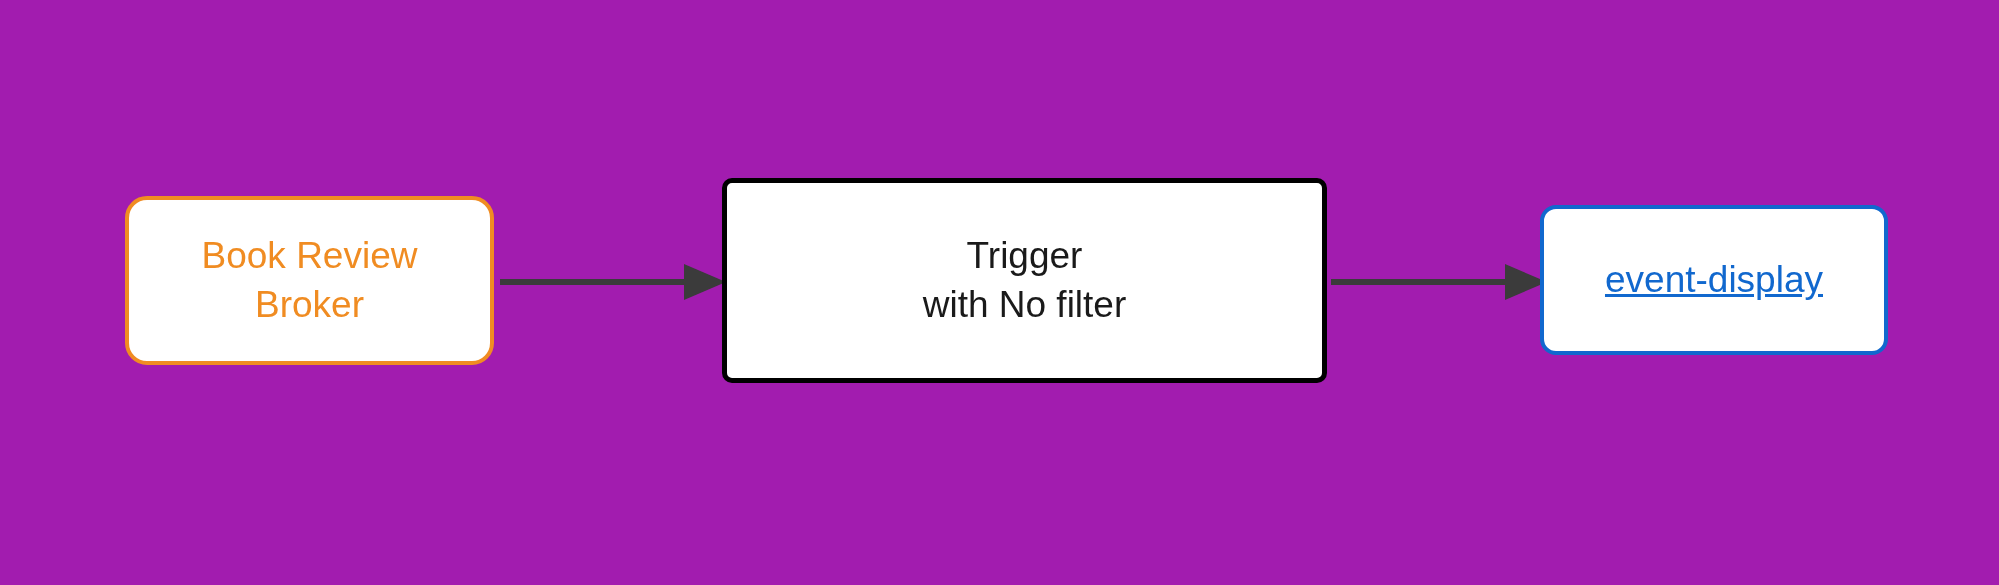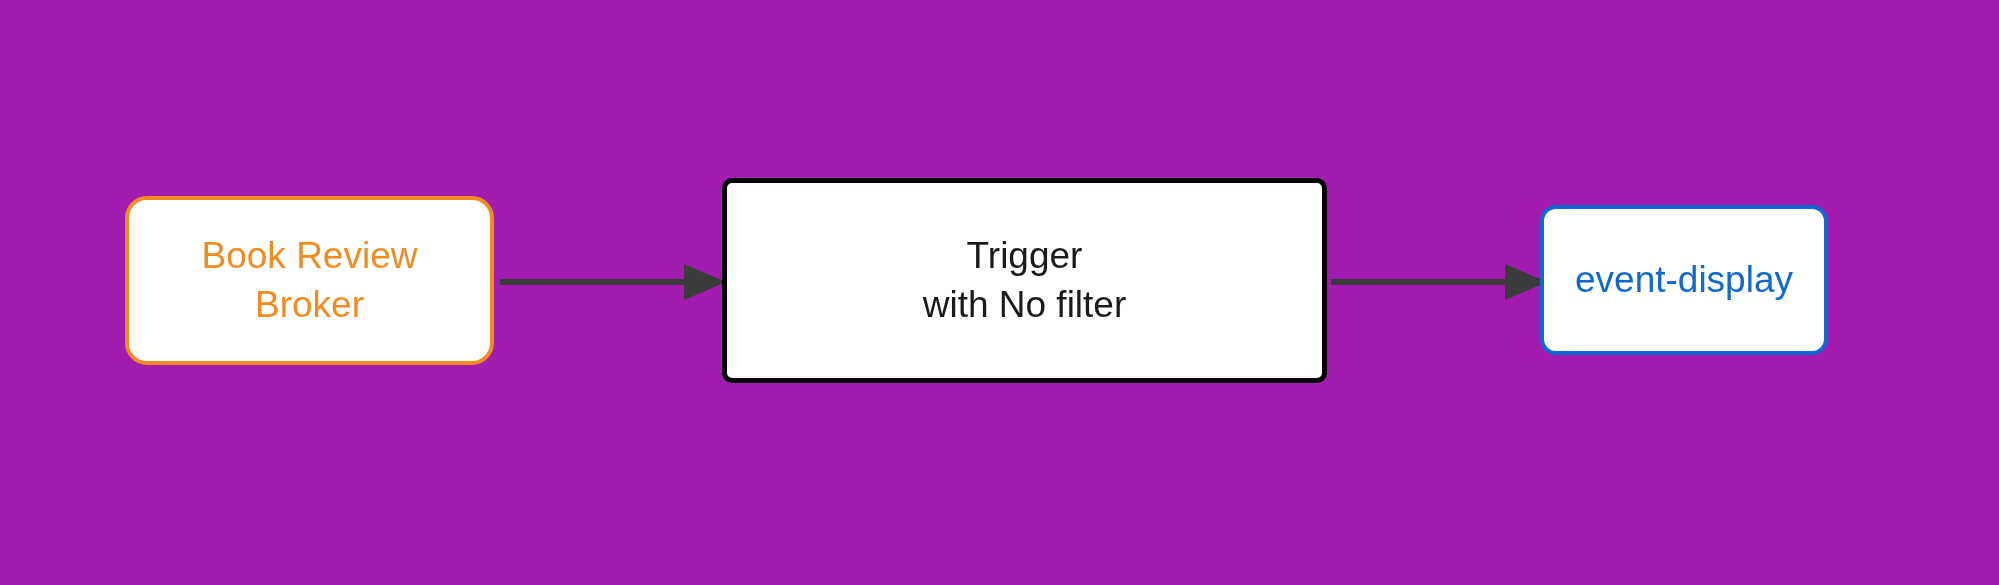--- a/index.html
+++ b/index.html
@@ -54,26 +54,27 @@
     border: 5px solid #000000;
     border-radius: 10px;
     color: #1a1a1a;
     font-size: 37px;
   }
 
   
   .node-sink {
     left: 1540px;
     top: 205px;
-    width: 288px;
+    width: 348px;
     height: 150px;
     border: 4px solid #1168CE;
     border-radius: 16px;
     color: #1168CE;
     font-size: 37px;
+    text-decoration: underline;
   }
 
   
   .edge {
     position: absolute;
     top: 258px;
     height: 48px;
     pointer-events: none;
   }
   .edge-broker-trigger {

